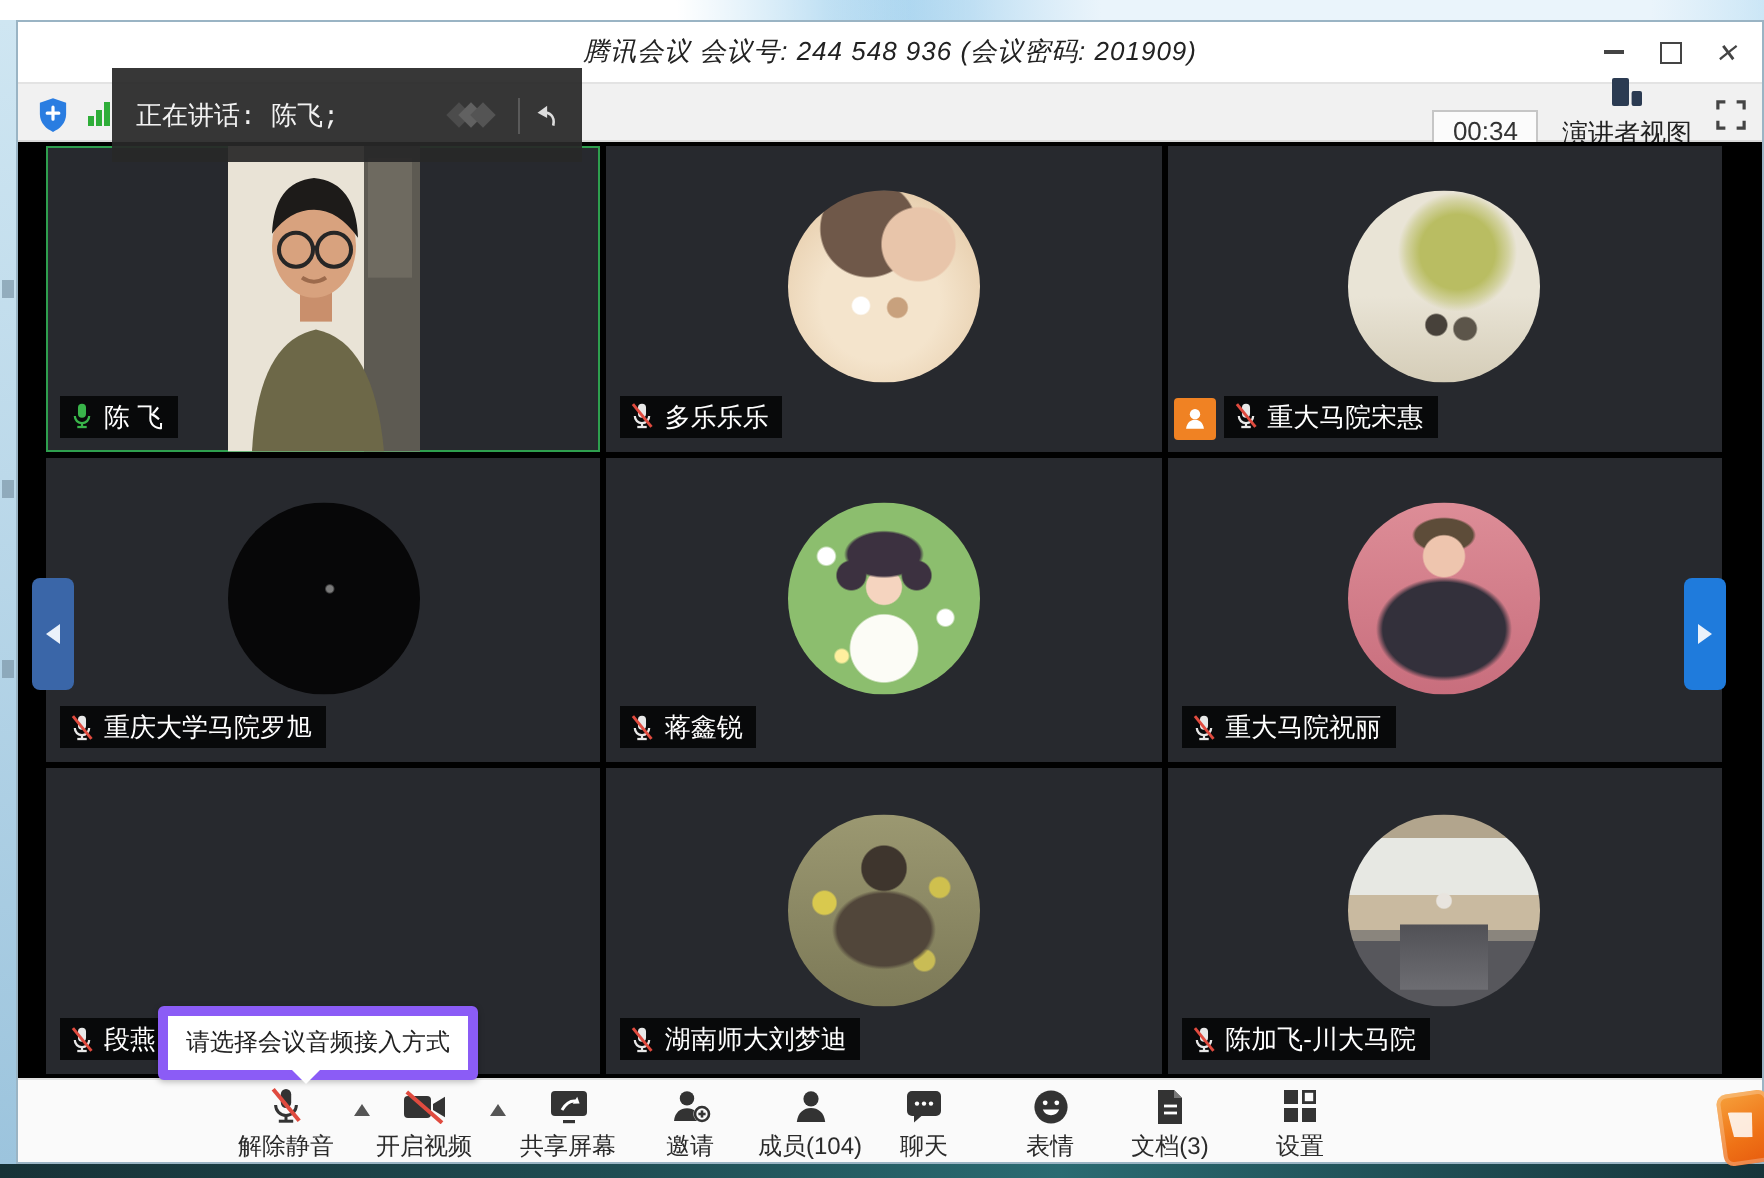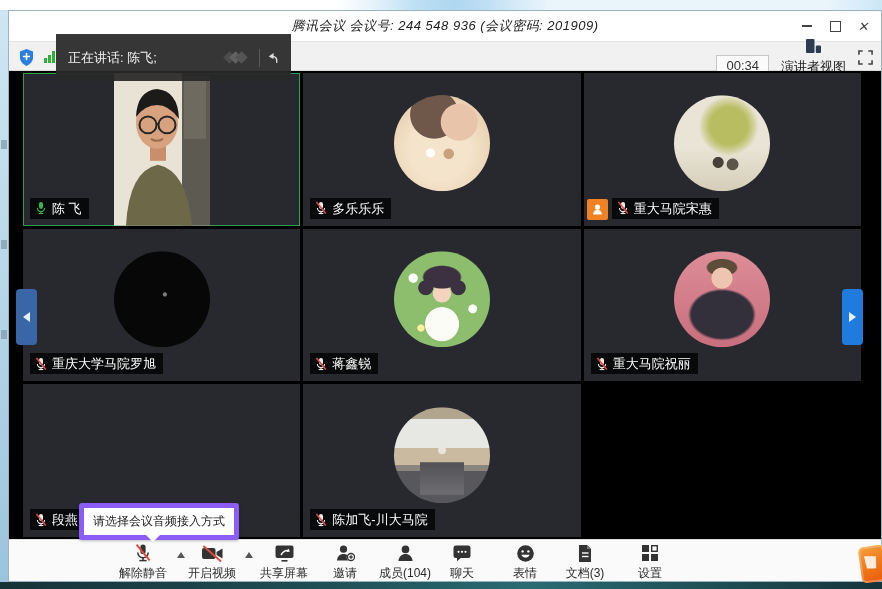--- a/index.html
+++ b/index.html
@@ -37,21 +37,21 @@
   .sigbars{display:flex;align-items:flex-end;gap:1.6px;height:12px;}
   .sigbars b{width:2.6px;background:#2fae39;display:block;}
   .status-right{position:absolute;right:8px;top:0;height:30px;display:flex;align-items:center;gap:12px;}
   .timerbox{border:1px solid #c6c6c6;background:#fbfbfb;color:#333;font-size:13px;
     padding:2px 9px;line-height:15px;margin-top:17px;}
   .viewbtn{display:flex;align-items:center;gap:5px;font-size:13px;color:#222;cursor:default;flex-direction:column;}
 
   
   .overlay-speaking{position:absolute;left:47px;top:23px;width:235px;height:47px;
     background:rgba(40,40,40,.93);color:#f2f2f2;display:flex;align-items:center;z-index:30;}
-  .overlay-speaking .txt{font-size:13px;padding-left:12px;flex:1;white-space:nowrap;}
+  .overlay-speaking .txt{font-size:13px;padding-left:12px;flex:1;white-space:nowrap;font-family:Liberation Mono, monospace;}
   .diamonds{display:flex;align-items:center;margin-right:6px;}
   .diamonds s{width:9px;height:9px;transform:rotate(45deg);display:block;margin-left:-3px;}
   .d1{background:#4c4c4c;} .d2{background:#616161;} .d3{background:#545454;}
   .ov-div{width:1px;height:18px;background:#5a5a5a;margin:0 7px;}
   .ov-arrow{margin-right:10px;display:flex;}
 
   
   .grid{position:absolute;left:0;top:60px;width:100%;height:468px;background:#000;
     box-sizing:border-box;padding:2px 20px 2px 14px;
     display:grid;grid-template-columns:repeat(3,1fr);grid-template-rows:repeat(3,1fr);gap:3px;}
@@ -344,20 +344,35 @@
               <path d="M3.9 8a4.1 4.1 0 0 0 8.2 0" fill="none" stroke="#e8e8e8" stroke-width="1.3"></path>
               <line x1="8" y1="12.2" x2="8" y2="14" stroke="#e8e8e8" stroke-width="1.3"></line>
               <line x1="5.3" y1="14.3" x2="10.7" y2="14.3" stroke="#e8e8e8" stroke-width="1.3"></line>
               <line x1="2.8" y1="1.2" x2="13.4" y2="14.2" stroke="#e04b3f" stroke-width="1.7"></line>
             </svg>
           </span>
           <span>段燕</span>
         </div>
       </div>
 
+      <div class="tile">
+        <div class="av av8"></div>
+        <div class="namelabel">
+          <span class="mic">
+            <svg viewBox="0 0 16 16" width="14" height="14">
+              <rect x="5.7" y="1" width="4.6" height="8" rx="2.3" fill="#e8e8e8"></rect>
+              <path d="M3.9 8a4.1 4.1 0 0 0 8.2 0" fill="none" stroke="#e8e8e8" stroke-width="1.3"></path>
+              <line x1="8" y1="12.2" x2="8" y2="14" stroke="#e8e8e8" stroke-width="1.3"></line>
+              <line x1="5.3" y1="14.3" x2="10.7" y2="14.3" stroke="#e8e8e8" stroke-width="1.3"></line>
+              <line x1="2.8" y1="1.2" x2="13.4" y2="14.2" stroke="#e04b3f" stroke-width="1.7"></line>
+            </svg>
+          </span>
+          <span>湖南师大刘梦迪</span>
+        </div>
+      </div>
 
       <div class="tile">
         <div class="av av9"></div>
         <div class="namelabel">
           <span class="mic">
             <svg viewBox="0 0 16 16" width="14" height="14">
               <rect x="5.7" y="1" width="4.6" height="8" rx="2.3" fill="#e8e8e8"></rect>
               <path d="M3.9 8a4.1 4.1 0 0 0 8.2 0" fill="none" stroke="#e8e8e8" stroke-width="1.3"></path>
               <line x1="8" y1="12.2" x2="8" y2="14" stroke="#e8e8e8" stroke-width="1.3"></line>
               <line x1="5.3" y1="14.3" x2="10.7" y2="14.3" stroke="#e8e8e8" stroke-width="1.3"></line>

